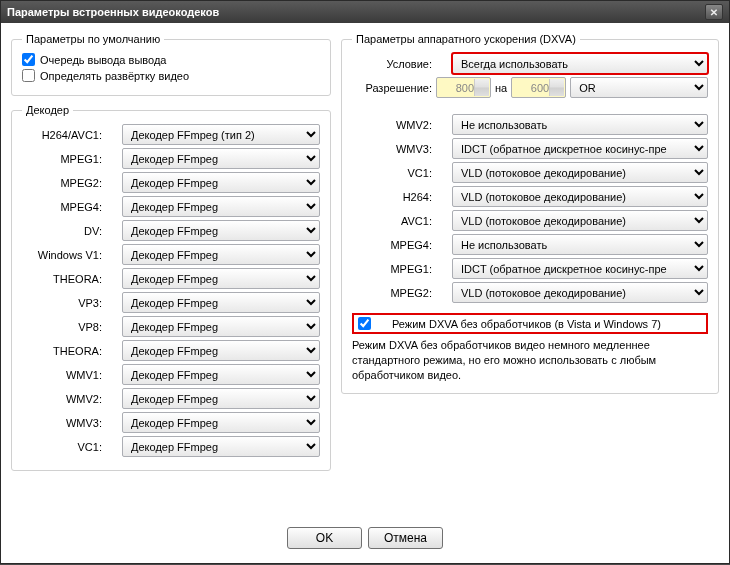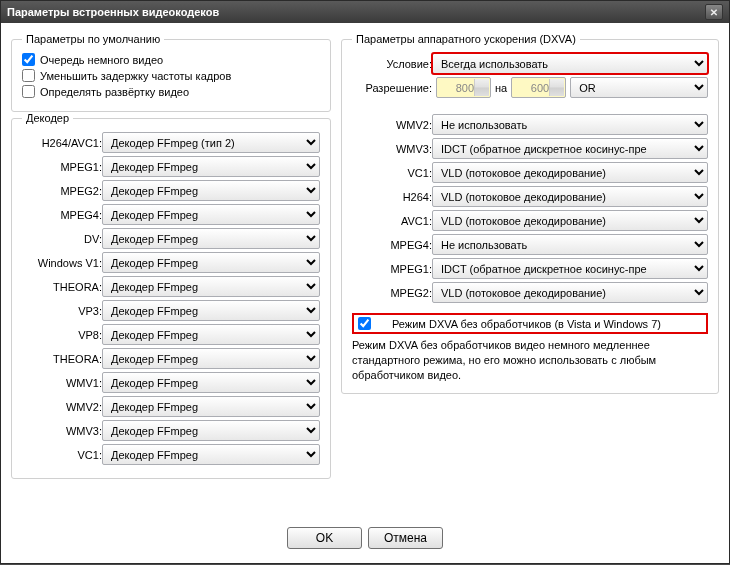--- a/index.html
+++ b/index.html
@@ -54,42 +54,42 @@
   display: flex;
   gap: 10px;
   flex: 1;
 }
 .col-left { width: 320px; flex-shrink:0;}
 .col-right { flex: 1; }
 fieldset {
   border: 1px solid #d0d0d0;
   border-radius: 3px;
   padding: 8px 10px 10px 10px;
-  margin-bottom: 0;
+  margin-bottom: 8px;
 }
 legend {
   font-size: 11px;
   padding: 0 4px;
   color: #000;
 }
 .checkbox-row {
   display: flex;
   align-items: center;
   gap: 5px;
   margin-bottom: 3px;
 }
 .checkbox-row input[type="checkbox"] {
   width: 13px;
   height: 13px;
 }
 .decoder-row, .dxva-row {
   display: flex;
   align-items: center;
   margin-bottom: 3px;
-  gap: 0;
+  gap: 20px;
 }
 .decoder-row label, .dxva-row label {
   width: 80px;
   text-align: right;
   flex-shrink: 0;
 }
 select {
   flex: 1;
   height: 21px;
   font-size: 11px;
@@ -177,25 +177,21 @@
 
   <div class="content">
     <div class="columns">
 
       <div class="col-left">
 
         <fieldset>
           <legend>Параметры по умолчанию</legend>
           <div class="checkbox-row">
             <input type="checkbox" checked="" style="">
-            <span>Очередь немного видео</span>
-          </div>
-          <div class="checkbox-row">
-            <input type="checkbox" style="">
-            <span>Уменьшить задержку частоты кадров</span>
+            <span>Очередь вывода вывода</span>
           </div>
           <div class="checkbox-row">
             <input type="checkbox" style="">
             <span>Определять развёртку видео</span>
           </div>
         </fieldset>
 
         <fieldset>
           <legend>Декодер</legend>
           <div id="decoder-rows">

